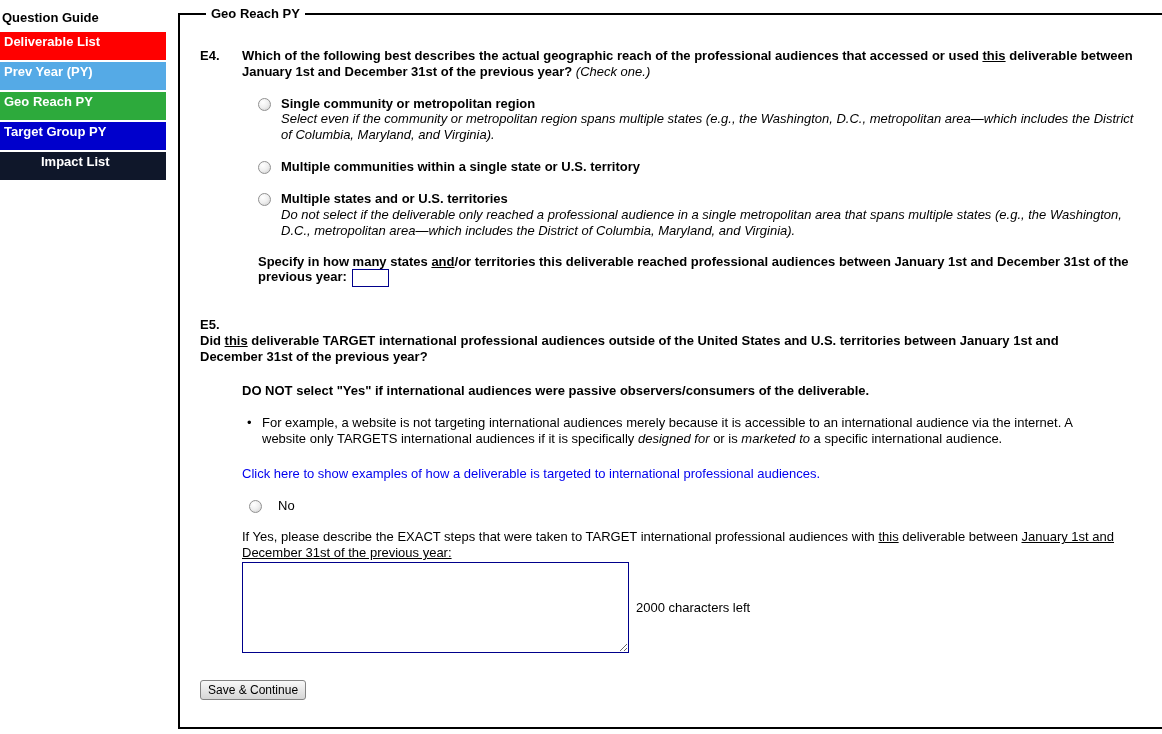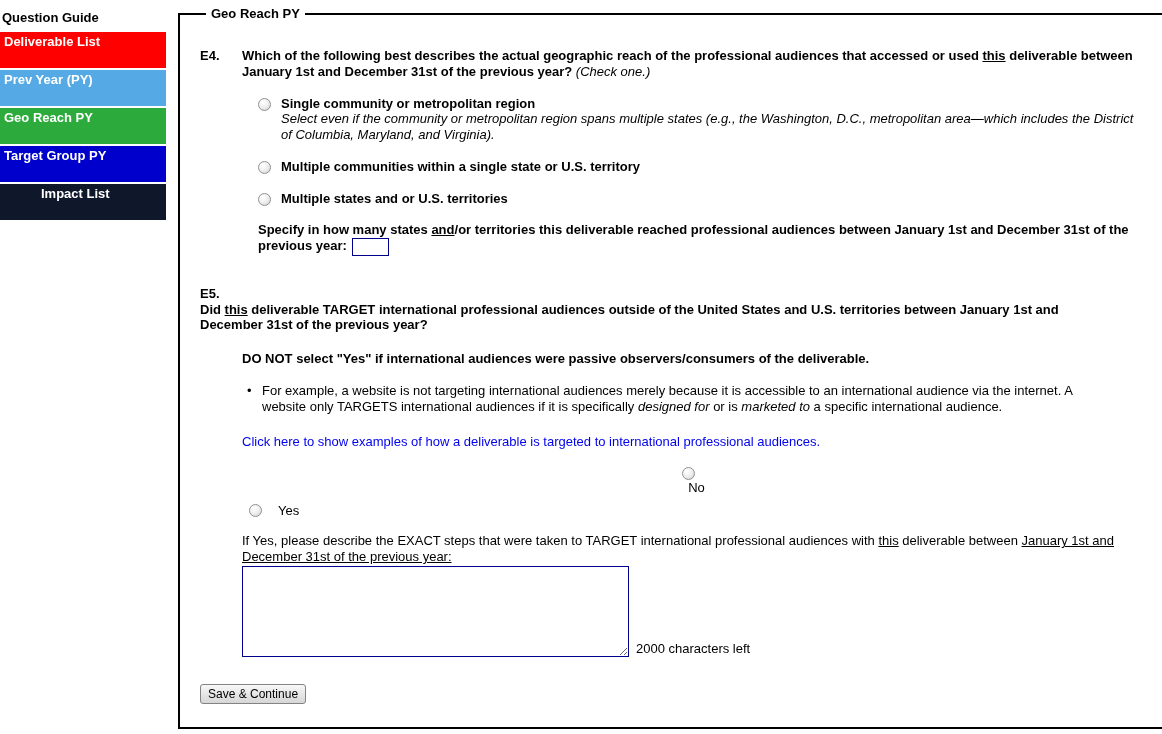--- a/index.html
+++ b/index.html
@@ -9,21 +9,21 @@
     background: #fff; color: #000;
     font-family: "Liberation Sans", sans-serif;
     font-size: 13px; line-height: 1.22;
     position: relative; overflow: hidden;
   }
 
   
   .sidebar { position: absolute; left: 0; top: 10px; width: 166px; }
   .sidebar-title { font-weight: bold; margin: 0 0 6px 2px; }
   .nav-item {
-    height: 36px; line-height: 20px;
+    height: 28px; line-height: 20px;
     font-weight: bold; color: #fff;
     padding-left: 4px; margin-bottom: 2px;
     cursor: pointer; white-space: nowrap; overflow: hidden;
   }
 
   
   fieldset.main {
     position: absolute; left: 178px; top: 6px;
     width: 981px; height: 723px;
     border: 2px solid #000; margin: 0; padding: 0 20px;
@@ -60,25 +60,25 @@
     vertical-align: middle; margin-left: 5px;
     font-family: inherit; font-size: 13px;
   }
 
   .e5-body { margin-left: 42px; width: 902px; }
   .warning { font-weight: bold; margin-top: 18px; }
   .bullet { display: flex; margin-top: 16px; width: 868px; }
   .bullet-glyph { width: 15px; flex: none; margin-left: 5px; }
   .examples-link { margin-top: 19px; cursor: pointer; text-decoration: none; display: inline-block; }
   .yn-row { display: flex; align-items: center; margin: 7px 0 0 7px; }
-  .yn-row.first { margin-top: 17px; flex-direction: column; }
+  .yn-row.first { margin-top: 17px; }
   .yn-row input { margin-right: 16px; }
   .yn-label { cursor: pointer; }
   .ifyes { margin-top: 15px; width: 876px; }
-  .ta-row { display: flex; align-items: flex-end; margin-top: 1px; }
+  .ta-row { display: flex; align-items: center; margin-top: 1px; }
   textarea {
     width: 387px; height: 91px;
     border: 1px solid #00008B;
     resize: both; font-family: inherit; font-size: 13px;
     padding: 2px; margin: 0;
   }
   .chars { margin-left: 7px; white-space: nowrap; }
 
   .save-row { margin-top: 27px; }
   button.save {
@@ -120,20 +120,21 @@
     <input type="radio" name="e4" style="">
     <div>
       <div class="opt-title">Multiple communities within a single state or U.S. territory</div>
     </div>
   </div>
 
   <div class="option">
     <input type="radio" name="e4" style="">
     <div>
       <div class="opt-title">Multiple states and or U.S. territories</div>
+      <div class="opt-desc">Do not select if the deliverable only reached a professional audience in a single metropolitan area that spans multiple states (e.g., the Washington, D.C., metropolitan area—which includes the District of Columbia, Maryland, and Virginia).</div>
     </div>
   </div>
 
   <div class="specify"><span>Specify in how many states </span><u>and</u><span>/or territories this deliverable reached professional audiences between January 1st and December 31st of the previous year:</span><input type="text" value="" style=""></div>
 
   <div class="q-row e5-row">
     <div class="q-num">E5.</div>
     <div class="q-text"><span>Did </span><u>this</u><span> deliverable TARGET international professional audiences outside of the United States and U.S. territories between January 1st and December 31st of the previous year?</span></div>
   </div>
 
@@ -144,24 +145,20 @@
       <span class="bullet-glyph">•</span>
       <div><span>For example, a website is not targeting international audiences merely because it is accessible to an international audience via the internet. A website only TARGETS international audiences if it is specifically </span><i>designed for</i><span> or is </span><i>marketed to</i><span> a specific international audience.</span></div>
     </div>
 
     <a href="#" class="examples-link" style="color: rgb(0, 0, 238);">Click here to show examples of how a deliverable is targeted to international professional audiences.</a>
 
     <div class="yn-row first">
       <input type="radio" name="e5" style="">
       <span class="yn-label">No</span>
     </div>
-    <div class="yn-row">
-      <input type="radio" name="e5" style="">
-      <span class="yn-label">Yes</span>
-    </div>
 
     <div class="ifyes"><span>If Yes, please describe the EXACT steps that were taken to TARGET international professional audiences with </span><u>this</u><span> deliverable between </span><u>January 1st and December 31st of the previous year:</u></div>
 
     <div class="ta-row">
       <textarea style=""></textarea>
       <span class="chars">2000 characters left</span>
     </div>
   </div>
 
   <div class="save-row">

